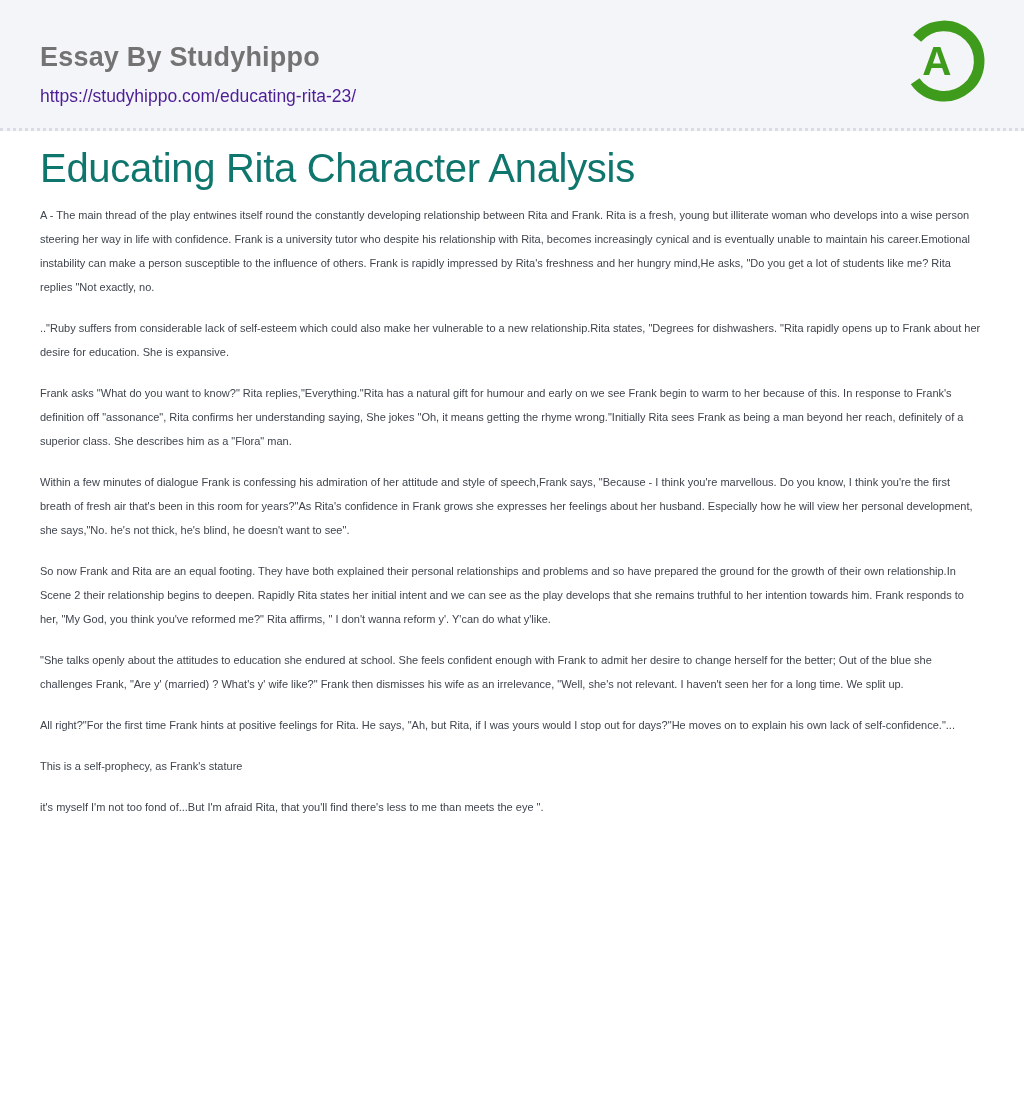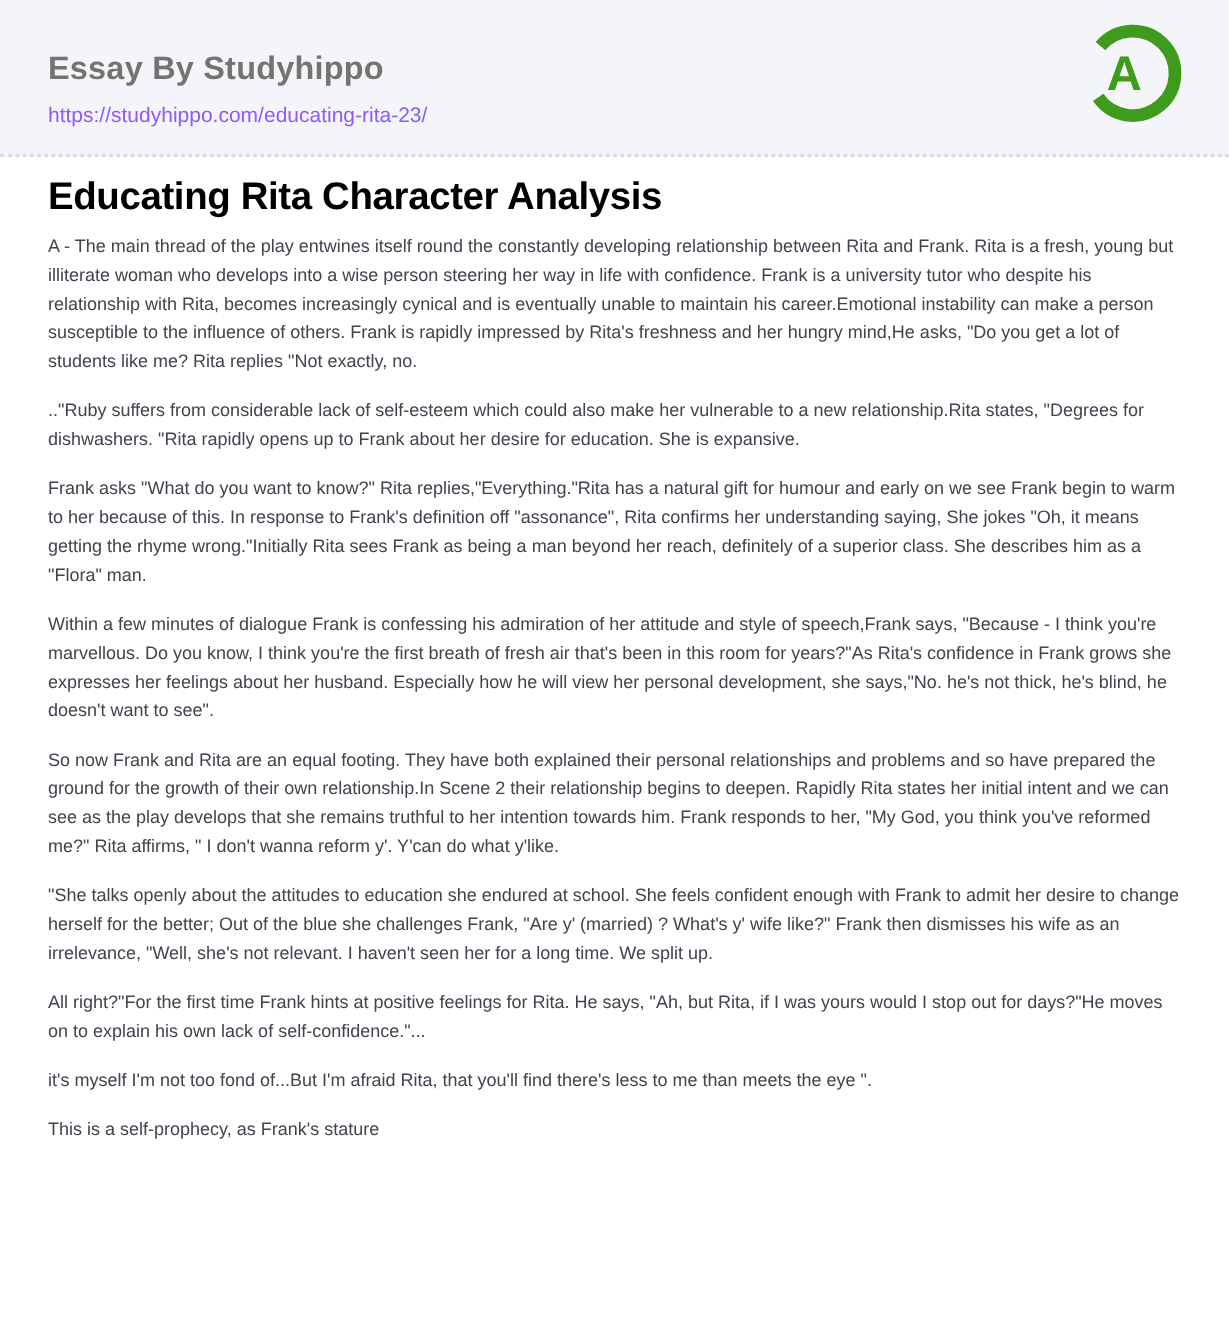--- a/index.html
+++ b/index.html
@@ -26,49 +26,49 @@
   .brand {
     font-size: 27px;
     font-weight: 700;
     letter-spacing: 0.2px;
     color: #737373;
   }
   .url {
     display: inline-block;
     margin-top: 13px;
     font-size: 17.5px;
-    color: #8b5cf6;
+    color: #4c1d95;
     text-decoration: none;
   }
   .logo {
     position: absolute;
     top: 17px;
     right: 36px;
     width: 88px;
     height: 88px;
   }
   .logo svg { display: block; width: 88px; height: 88px; }
   .logo text {
     font-family: "Liberation Sans", sans-serif;
   }
   .content {
     box-sizing: border-box;
     padding: 14px 40px 0 40px;
   }
   .title {
     margin: 0 0 12px 0;
-    font-size: 32px;
+    font-size: 40px;
     line-height: 1.15;
-    font-weight: 700;
+    font-weight: 400;
     letter-spacing: -0.3px;
-    color: #000000;
+    color: #0f766e;
   }
   .para {
     margin: 0 0 17px 0;
-    font-size: 15px;
+    font-size: 11px;
     line-height: 24px;
     color: #3f444d;
   }
 </style>
 </head>
 <body>
 
 <div class="page">
 
   <header class="header">
@@ -87,18 +87,18 @@
   <main class="content">
     <h1 class="title">Educating Rita Character Analysis</h1>
     <div id="paragraph-container">
         <p class="para">A - The main thread of the play entwines itself round the constantly developing relationship between Rita and Frank. Rita is a fresh, young but illiterate woman who develops into a wise person steering her way in life with confidence. Frank is a university tutor who despite his relationship with Rita, becomes increasingly cynical and is eventually unable to maintain his career.Emotional instability can make a person susceptible to the influence of others. Frank is rapidly impressed by Rita's freshness and her hungry mind,He asks, "Do you get a lot of students like me? Rita replies "Not exactly, no.</p>
         <p class="para">.."Ruby suffers from considerable lack of self-esteem which could also make her vulnerable to a new relationship.Rita states, "Degrees for dishwashers. "Rita rapidly opens up to Frank about her desire for education. She is expansive.</p>
         <p class="para">Frank asks "What do you want to know?" Rita replies,"Everything."Rita has a natural gift for humour and early on we see Frank begin to warm to her because of this. In response to Frank's definition off "assonance", Rita confirms her understanding saying, She jokes "Oh, it means getting the rhyme wrong."Initially Rita sees Frank as being a man beyond her reach, definitely of a superior class. She describes him as a "Flora" man.</p>
         <p class="para">Within a few minutes of dialogue Frank is confessing his admiration of her attitude and style of speech,Frank says, "Because - I think you're marvellous. Do you know, I think you're the first breath of fresh air that's been in this room for years?"As Rita's confidence in Frank grows she expresses her feelings about her husband. Especially how he will view her personal development, she says,"No. he's not thick, he's blind, he doesn't want to see".</p>
         <p class="para">So now Frank and Rita are an equal footing. They have both explained their personal relationships and problems and so have prepared the ground for the growth of their own relationship.In Scene 2 their relationship begins to deepen. Rapidly Rita states her initial intent and we can see as the play develops that she remains truthful to her intention towards him. Frank responds to her, "My God, you think you've reformed me?" Rita affirms, " I don't wanna reform y'. Y'can do what y'like.</p>
         <p class="para">"She talks openly about the attitudes to education she endured at school. She feels confident enough with Frank to admit her desire to change herself for the better; Out of the blue she challenges Frank, "Are y' (married) ? What's y' wife like?" Frank then dismisses his wife as an irrelevance, "Well, she's not relevant. I haven't seen her for a long time. We split up.</p>
         <p class="para">All right?"For the first time Frank hints at positive feelings for Rita. He says, "Ah, but Rita, if I was yours would I stop out for days?"He moves on to explain his own lack of self-confidence."...</p>
+        <p class="para">This is a self-prophecy, as Frank's stature</p>
         <p class="para">it's myself I'm not too fond of...But I'm afraid Rita, that you'll find there's less to me than meets the eye ".</p>
-        <p class="para">This is a self-prophecy, as Frank's stature</p>
       </div>
   </main>
 
 </div>
 
 </body></html>

